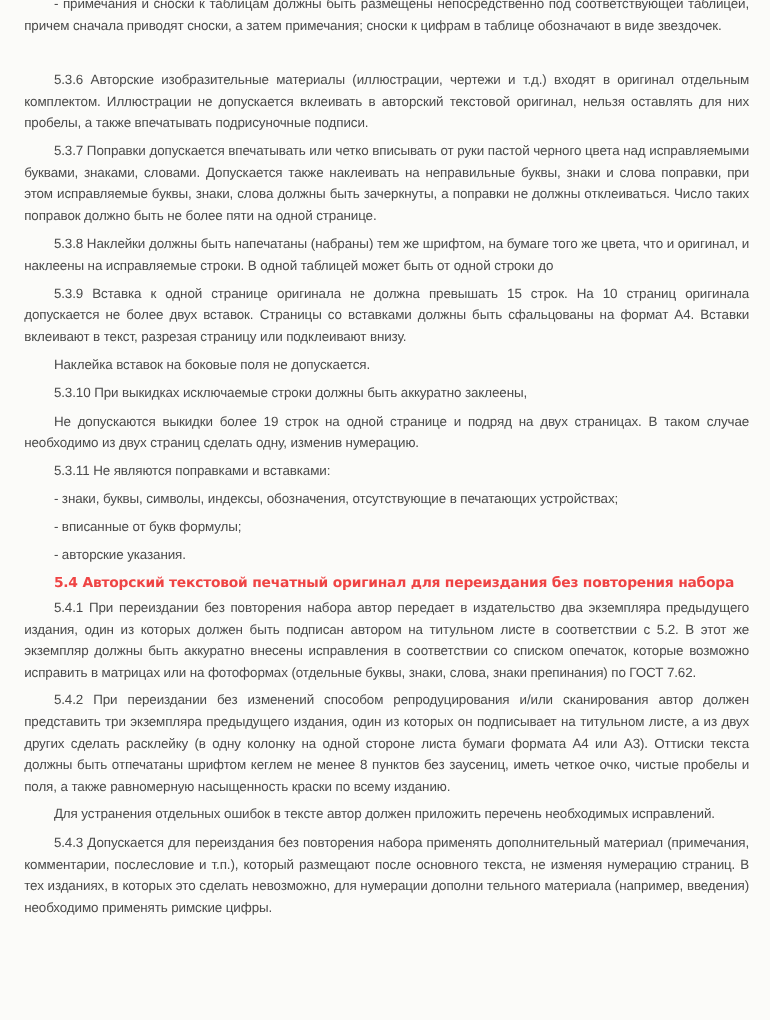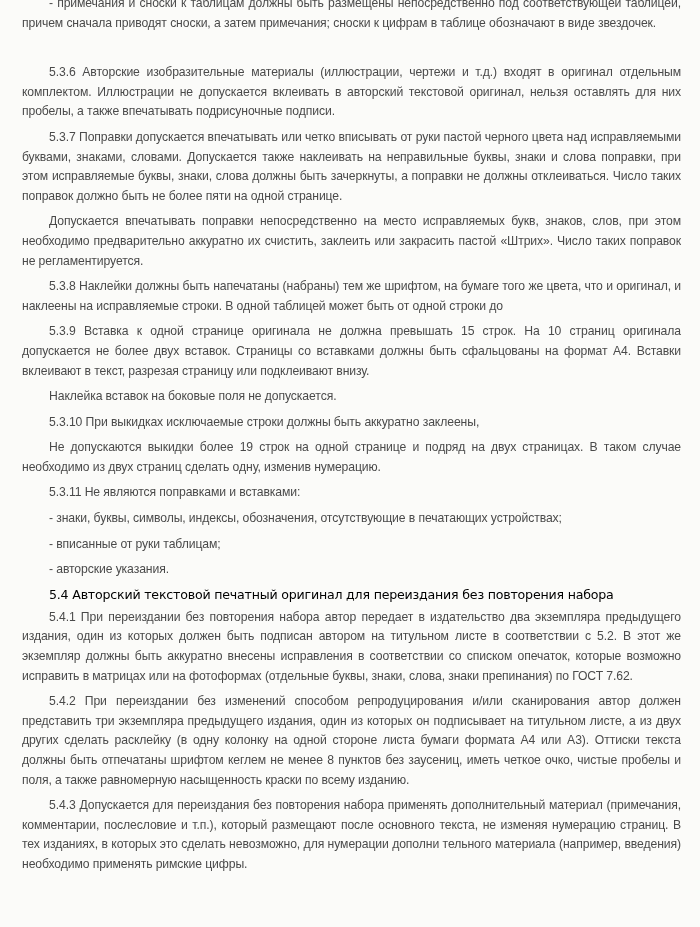--- a/index.html
+++ b/index.html
@@ -22,44 +22,44 @@
     line-height: 19.6px;
     text-align: justify;
     text-indent: 27px;
     letter-spacing: -0.1px;
   }
   p.gap { margin-bottom: 6px; }
   p.biggap { margin-bottom: 30px; }
   h3 {
     margin: 0 0 4px 0;
     font-family: "DejaVu Sans", sans-serif;
-    font-weight: normal;
+    font-weight: bold;
     font-size: 12.6px;
-    color: #000000;
+    color: #ef4444;
     text-indent: 27px;
     line-height: 18px;
     letter-spacing: -0.2px;
   }
 </style>
 </head>
 <body>
 
 <div class="doc">
   <p class="biggap">- примечания и сноски к таблицам должны быть размещены непосредственно под соответствующей таблицей, причем сначала приводят сноски, а затем примечания; сноски к цифрам в таблице обозначают в виде звездочек.</p>
   <p class="gap">5.3.6 Авторские изобразительные материалы (иллюстрации, чертежи и т.д.) входят в оригинал отдельным комплектом. Иллюстрации не допускается вклеивать в авторский текстовой оригинал, нельзя оставлять для них пробелы, а также впечатывать подрисуночные подписи.</p>
   <p class="gap">5.3.7 Поправки допускается впечатывать или четко вписывать от руки пастой черного цвета над исправляемыми буквами, знаками, словами. Допускается также наклеивать на неправильные буквы, знаки и слова поправки, при этом исправляемые буквы, знаки, слова должны быть зачеркнуты, а поправки не должны отклеиваться. Число таких поправок должно быть не более пяти на одной странице.</p>
-  <p class="gap">Допускается впечатывать поправки непосредственно на место исправляемых букв, знаков, слов, при этом необходимо предварительно аккуратно их счистить, заклеить или закрасить пастой «Штрих». Число таких поправок не регламентируется.</p>
   <p class="gap">5.3.8 Наклейки должны быть напечатаны (набраны) тем же шрифтом, на бумаге того же цвета, что и оригинал, и наклеены на исправляемые строки. В одной таблицей может быть от одной строки до</p>
   <p class="gap">5.3.9 Вставка к одной странице оригинала не должна превышать 15 строк. На 10 страниц оригинала допускается не более двух вставок. Страницы со вставками должны быть сфальцованы на формат А4. Вставки вклеивают в текст, разрезая страницу или подклеивают внизу.</p>
   <p class="gap">Наклейка вставок на боковые поля не допускается.</p>
   <p class="gap">5.3.10 При выкидках исключаемые строки должны быть аккуратно заклеены,</p>
   <p class="gap">Не допускаются выкидки более 19 строк на одной странице и подряд на двух страницах. В таком случае необходимо из двух страниц сделать одну, изменив нумерацию.</p>
   <p class="gap">5.3.11 Не являются поправками и вставками:</p>
   <p class="gap">- знаки, буквы, символы, индексы, обозначения, отсутствующие в печатающих устройствах;</p>
-  <p class="gap">- вписанные от руки таблицам;</p>
+  <p class="gap">- вписанные от букв формулы;</p>
   <p class="gap">- авторские указания.</p>
 
   <h3>5.4 Авторский текстовой печатный оригинал для переиздания без повторения набора</h3>
   <p class="gap">5.4.1 При переиздании без повторения набора автор передает в издательство два экземпляра предыдущего издания, один из которых должен быть подписан автором на титульном листе в соответствии с 5.2. В этот же экземпляр должны быть аккуратно внесены исправления в соответствии со списком опечаток, которые возможно исправить в матрицах или на фотоформах (отдельные буквы, знаки, слова, знаки препинания) по ГОСТ 7.62.</p>
   <p class="gap">5.4.2 При переиздании без изменений способом репродуцирования и/или сканирования автор должен представить три экземпляра предыдущего издания, один из которых он подписывает на титульном листе, а из двух других сделать расклейку (в одну колонку на одной стороне листа бумаги формата А4 или А3). Оттиски текста должны быть отпечатаны шрифтом кеглем не менее 8 пунктов без заусениц, иметь четкое очко, чистые пробелы и поля, а также равномерную насыщенность краски по всему изданию.</p>
+  <p class="gap">Для устранения отдельных ошибок в тексте автор должен приложить перечень необходимых исправлений.</p>
   <p class="gap">5.4.3 Допускается для переиздания без повторения набора применять дополнительный материал (примечания, комментарии, послесловие и т.п.), который размещают после основного текста, не изменяя нумерацию страниц. В тех изданиях, в которых это сделать невозможно, для нумерации дополни тельного материала (например, введения) необходимо применять римские цифры.</p>
 
 </div>
 
 </body></html>

